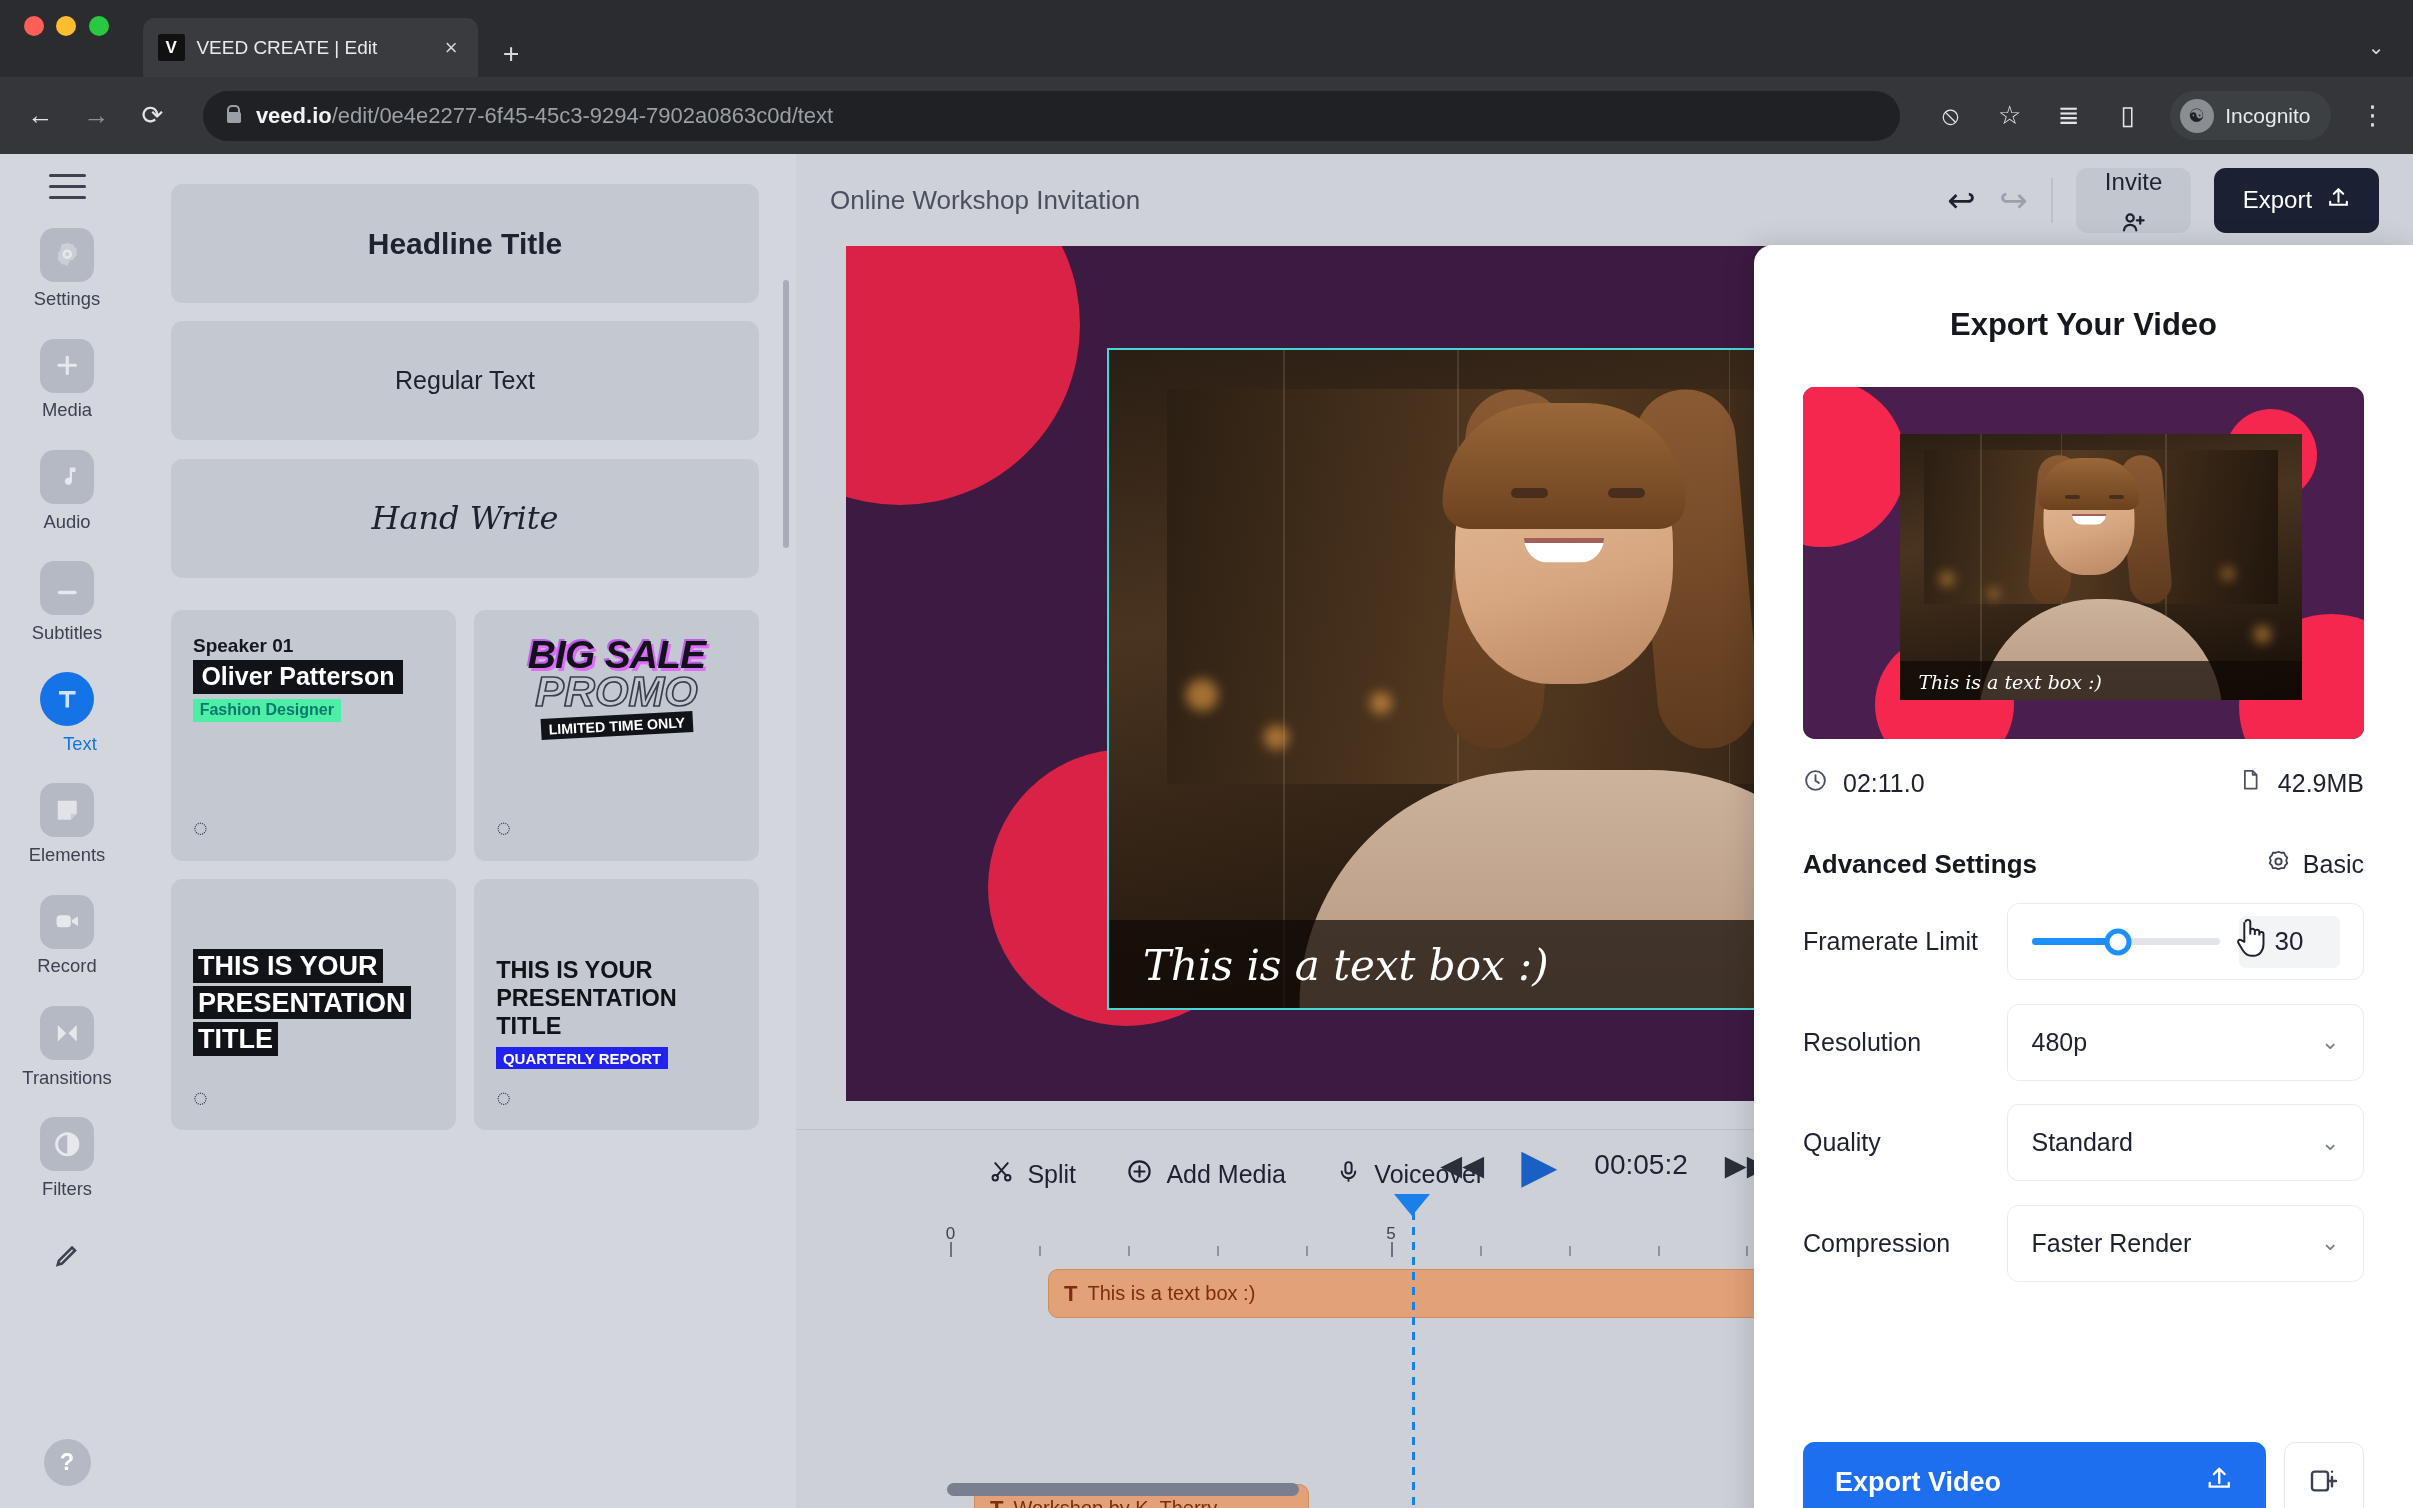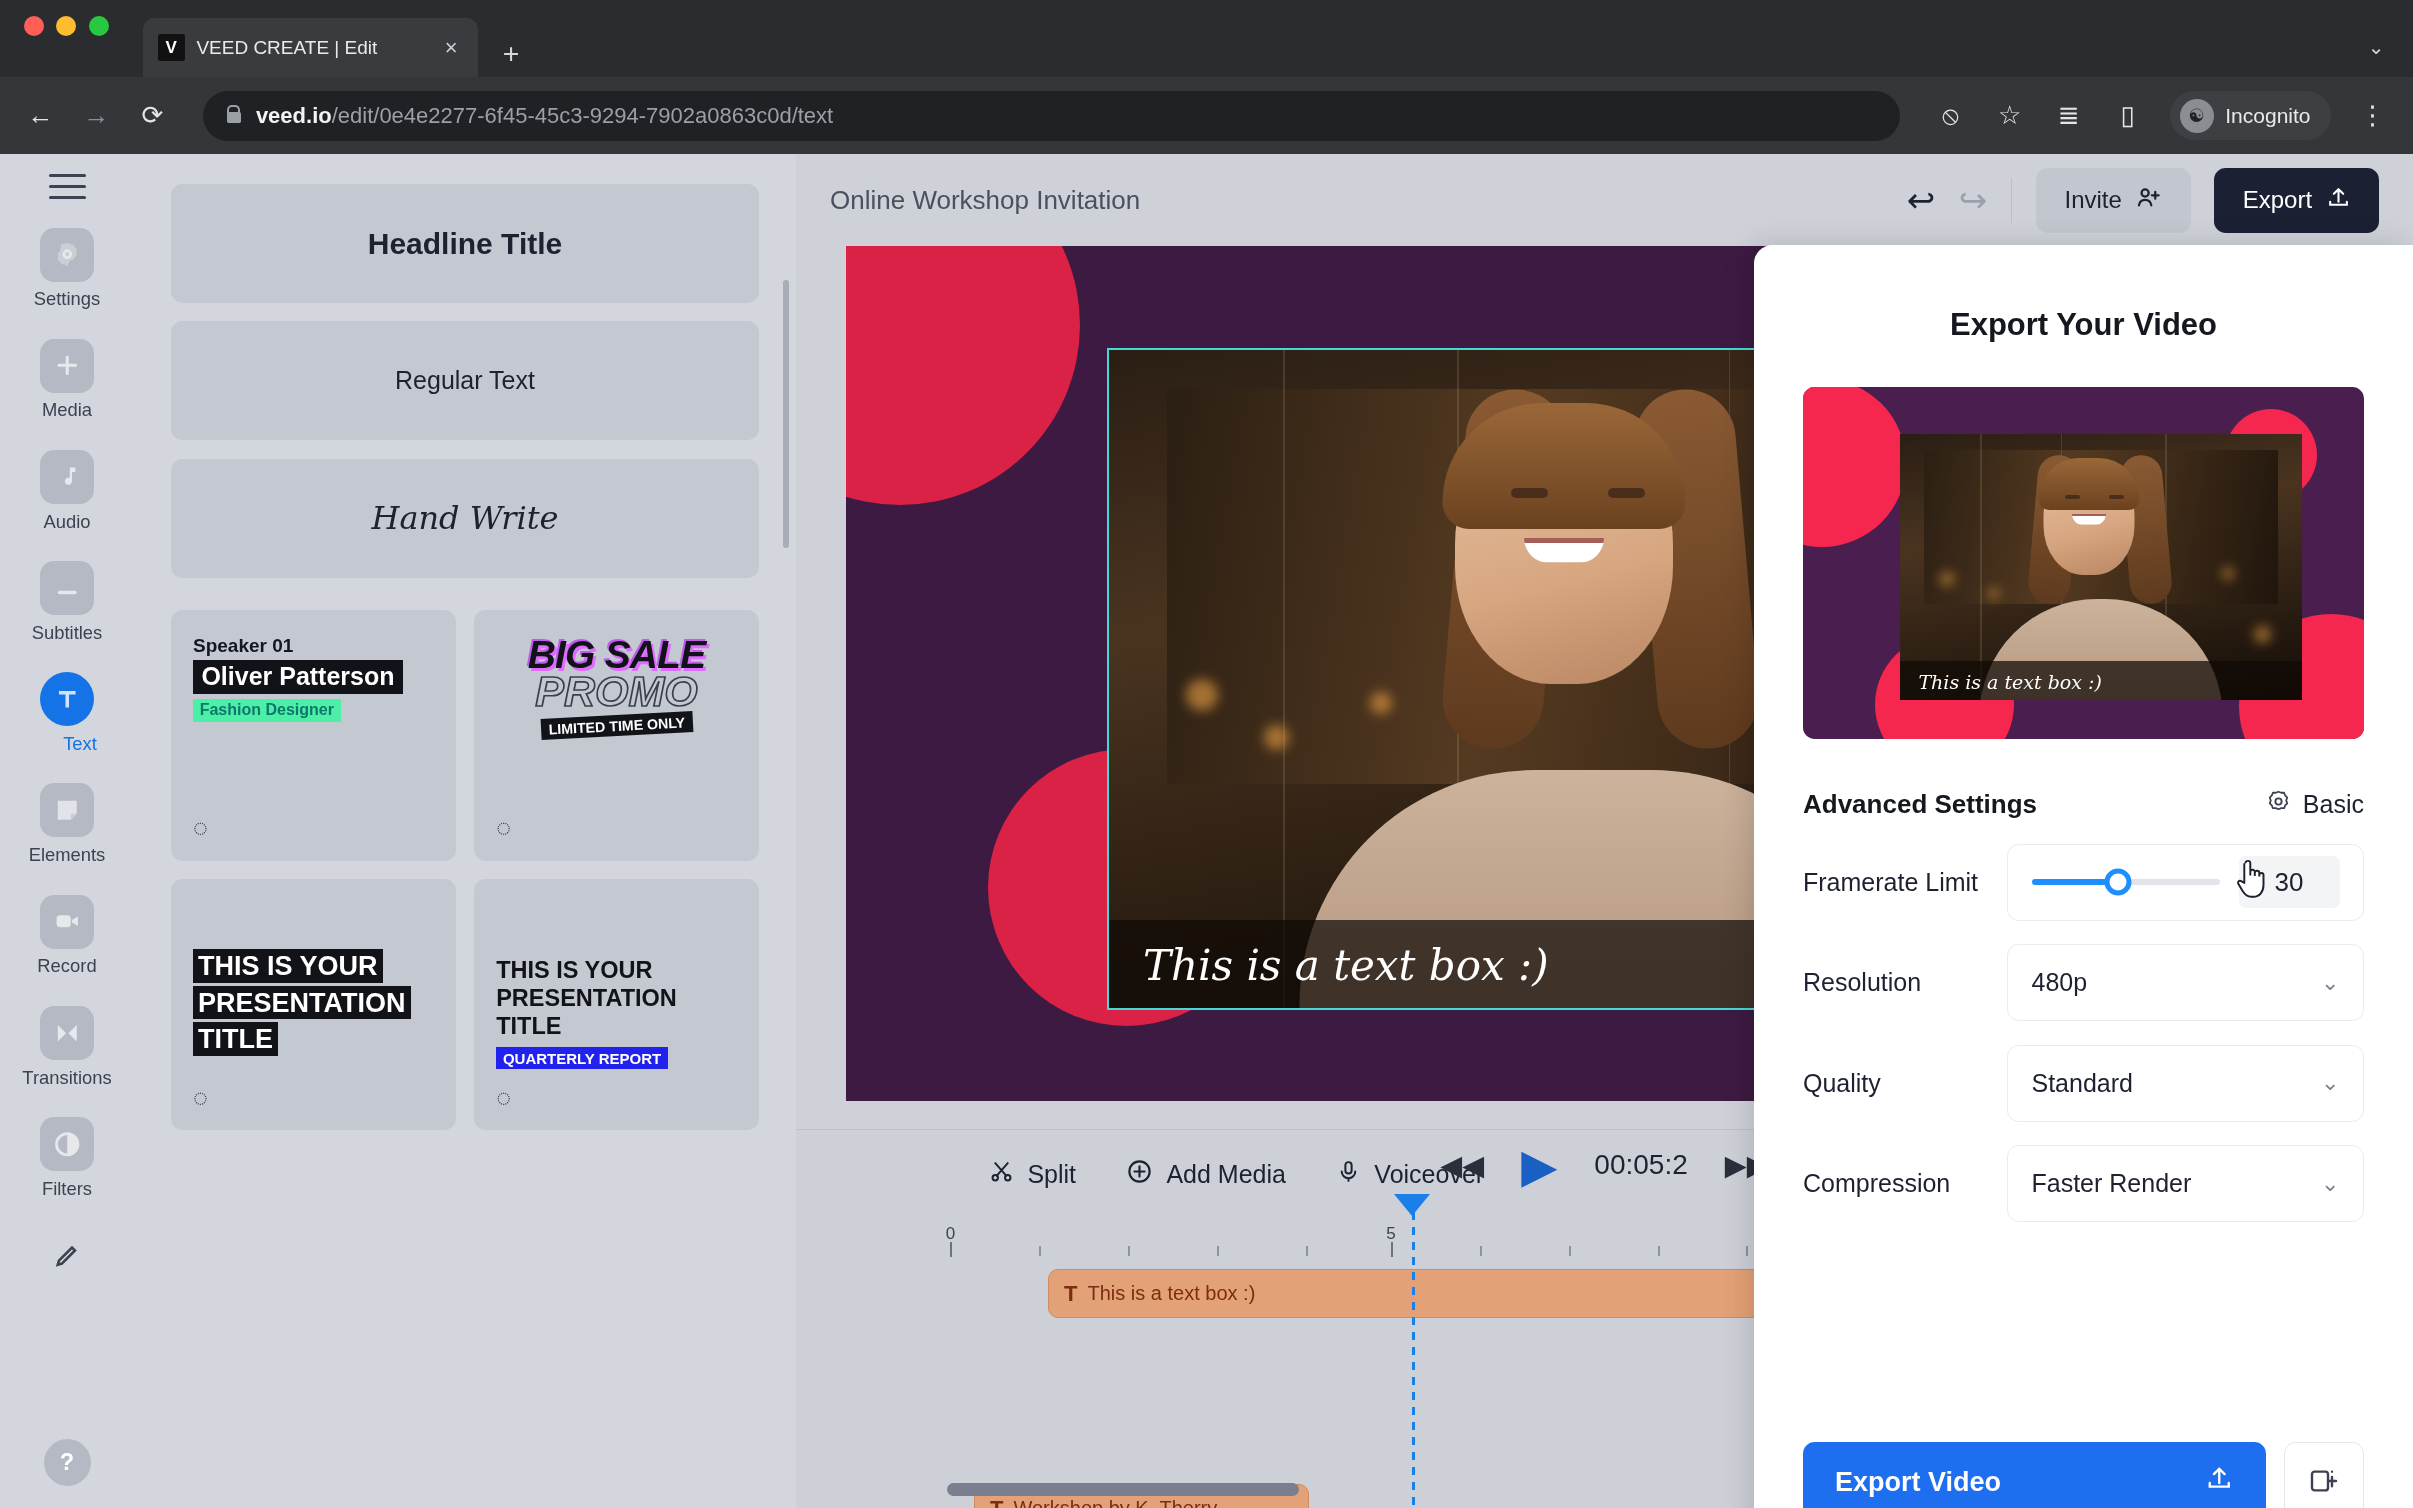--- a/index.html
+++ b/index.html
@@ -118,21 +118,21 @@
 
   
   .stage { flex: 1; display:flex; flex-direction:column; min-width:0; position:relative; }
   .stage-head { height: 92px; display:flex; align-items:center; padding: 0 34px; gap: 17px; }
   .project-name { font-size: 26px; color:#4a505f; }
   .head-right { margin-left:auto; display:flex; align-items:center; gap: 23.5px; }
   .undo, .redo { font-size: 34px; color:#1d2130; cursor:pointer; }
   .redo { color:#9aa0ad; }
   .divider-v { width:1.7px; height:45px; background:#bcc0c9; }
   .btn-invite { background:#c2c6cf; border-radius:11.7px; height:65px; padding:0 28.5px;
-     display:flex; align-items:center; gap:13.4px; font-size:24px; color:#1d2130; cursor:pointer; }
+     display:flex; align-items:center; gap:13.4px; font-size:24px; color:#1d2130; cursor:pointer;flex-direction:column; }
   .btn-export { background:#1b2033; border-radius:11.7px; height:65px; padding:0 28.5px;
      display:flex; align-items:center; gap:13.4px; font-size:24px; color:#fff; cursor:pointer; }
 
   .canvas-wrap { flex:1; position:relative; overflow:hidden; }
   .canvas {
     position:absolute; left: 50px; top: 0; width: 1274px; height: 855px;
     background:#3d1a42; overflow:hidden;
   }
   .c-circ1 { position:absolute; width: 360px; height: 360px; border-radius:50%; background:#d92246;
              left:-126px; top:-101px; }
@@ -612,20 +612,40 @@
           <div class="eye" style="left:41%;top:23%;width:15px;height:4.2px"></div>
           <div class="eye" style="left:52%;top:23%;width:15px;height:4.2px"></div>
           <div class="mouth" style="width:34px;height:11px;top:30%;border-top-width:2.5px"></div>
           <div class="body-sh" style="width:243px;height:117px"></div>
           <div class="ep-cap">
             <span>This is a text box :)</span>
           </div>
         </div>
       </div>
 
+      <div class="ep-meta">
+        <div class="ep-meta-item">
+          <span>
+            <svg width="25" height="25" viewBox="0 0 24 24">
+                <circle cx="12" cy="12" r="9" fill="none" stroke="#4c5262" stroke-width="1.8"></circle>
+                <path d="M12 7v5.3l3.2 2" fill="none" stroke="#4c5262" stroke-width="1.8" stroke-linecap="round"></path>
+              </svg>
+          </span>
+          <span>02:11.0</span>
+        </div>
+        <div class="ep-meta-item">
+          <span>
+            <svg width="23.5" height="23.5" viewBox="0 0 24 24">
+                <path d="M6 3h8l4 4v14H6z" fill="none" stroke="#4c5262" stroke-width="1.8" stroke-linejoin="round"></path>
+                <path d="M14 3v4h4" fill="none" stroke="#4c5262" stroke-width="1.8" stroke-linejoin="round"></path>
+              </svg>
+          </span>
+          <span>42.9MB</span>
+        </div>
+      </div>
 
       <div class="ep-adv">
         <span class="ep-adv-t">Advanced Settings</span>
         <span class="ep-basic">
           <span>
             <svg width="25" height="25" viewBox="0 0 24 24">
                 <circle cx="12" cy="12" r="3" fill="none" stroke="#3c4251" stroke-width="1.8"></circle>
                 <path d="M12 2.6l2.6 1 2.8 0 1 2.6 2 2-1 2.8 1 2.8-2 2-1 2.6-2.8 0-2.6 1-2.6-1-2.8 0-1-2.6-2-2 1-2.8-1-2.8 2-2 1-2.6 2.8 0z" fill="none" stroke="#3c4251" stroke-width="1.7" stroke-linejoin="round"></path>
               </svg>
           </span>

